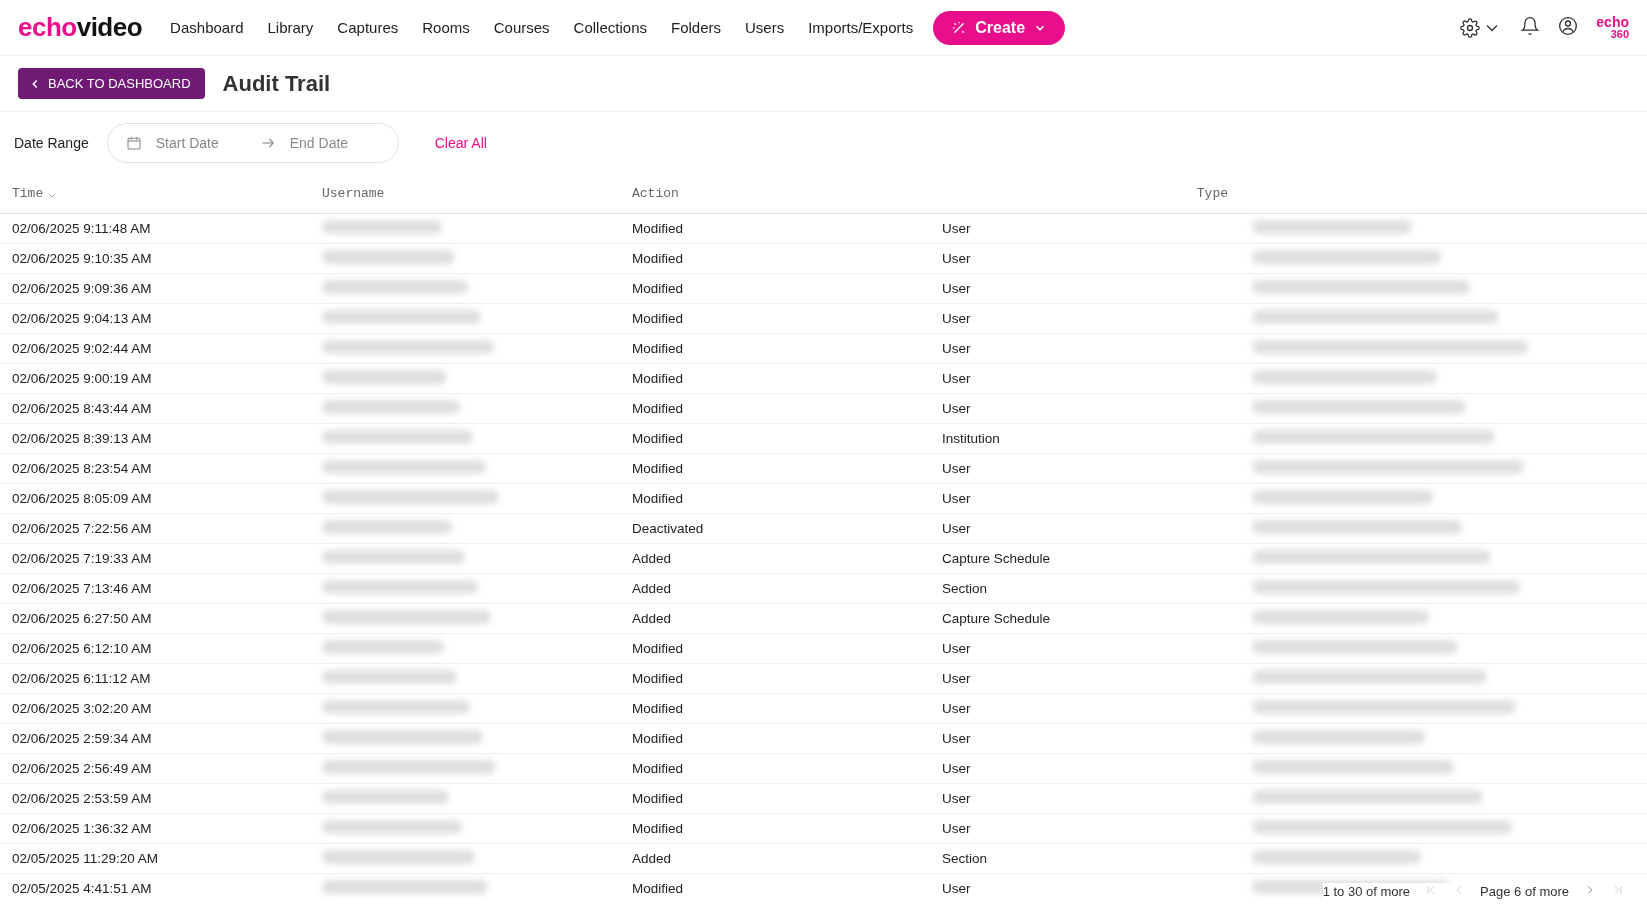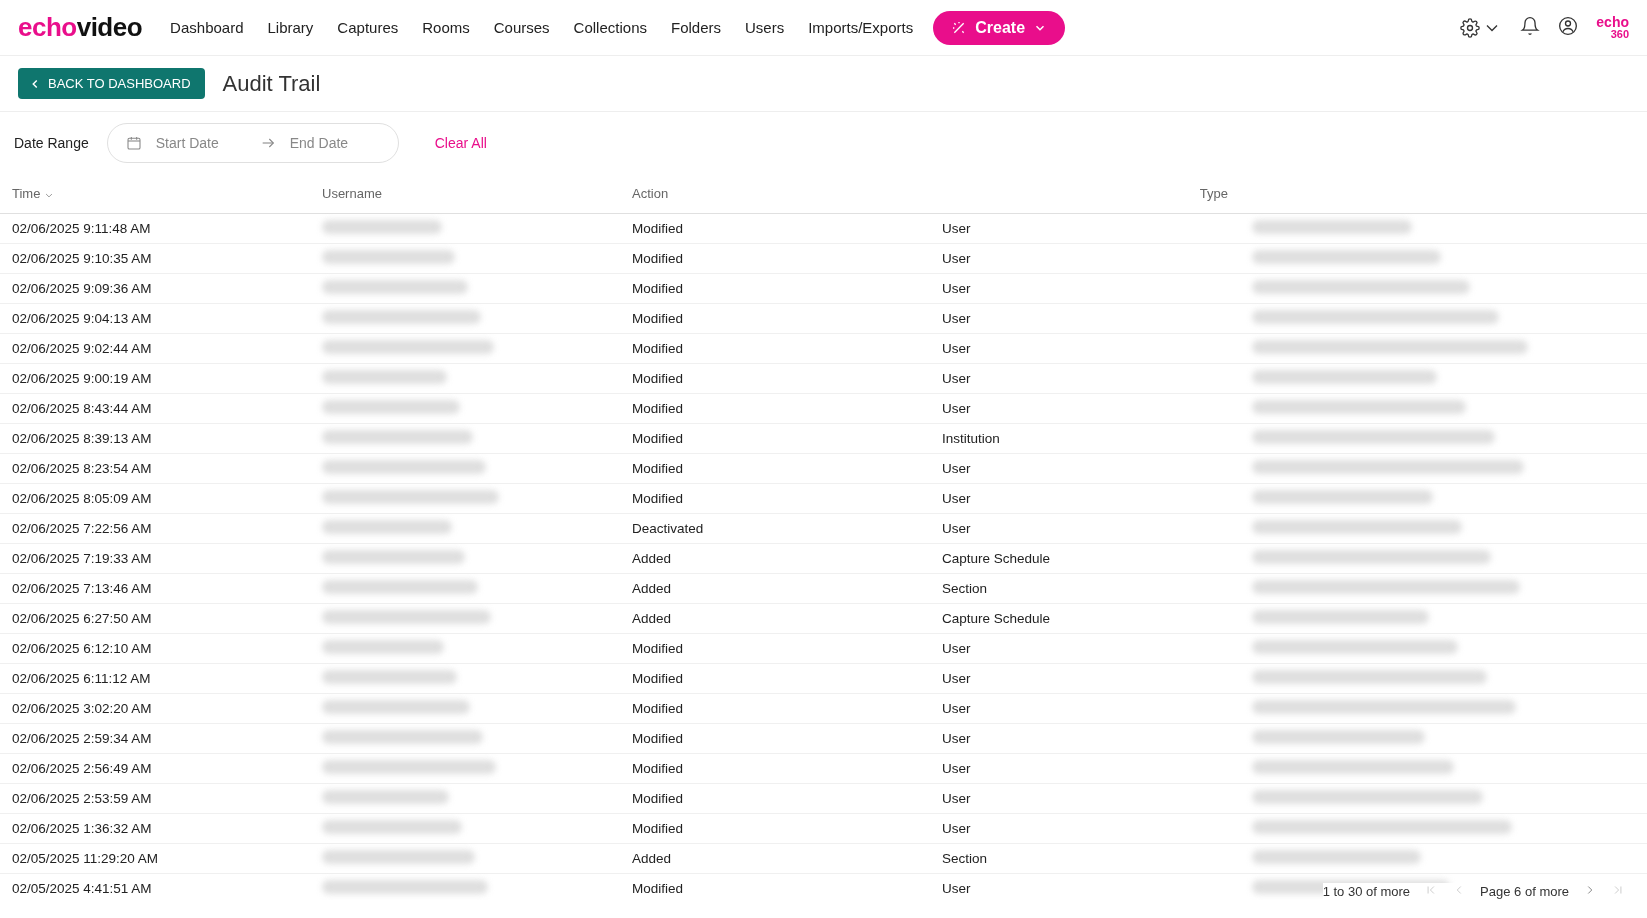--- a/index.html
+++ b/index.html
@@ -50,32 +50,32 @@
   
   .subheader {
     display: flex;
     align-items: center;
     height: 56px;
     padding: 0 18px;
     gap: 18px;
     border-bottom: 1px solid #eee;
   }
   .back-btn {
-    background: #0f766e;
+    background: #701a75;
     color: #fff;
     border: none;
     border-radius: 4px;
     padding: 8px 14px 8px 10px;
     font-size: 13px;
     display: flex;
     align-items: center;
     gap: 6px;
     cursor: pointer;
   }
-  .page-title { font-size: 22px; font-weight: 400; color: #333; }
+  .page-title { font-size: 22px; font-weight: 700; color: #333; }
 
   
   .filter-row {
     display: flex;
     align-items: center;
     height: 62px;
     padding: 0 14px;
     gap: 18px;
   }
   .filter-label { font-size: 14px; color: #222; }
@@ -122,21 +122,21 @@
   }
   .th, .td {
     padding: 0 12px;
   }
   .col-time { width: 310px; }
   .col-user { width: 310px; }
   .col-action { width: 310px; }
   .col-type { width: 310px; justify-content: flex-end; }
   .col-desc { flex: 1; }
 
-  .th { display:flex; align-items:center; gap:4px; position:relative; }
+  .th { display:flex; align-items:center; gap:4px; position:relative;font-family:Liberation Mono, monospace; }
   .th:not(:first-child)::before {
     content:"";
     position:absolute;
     left:0; top:8px; bottom:8px;
     width:1px;
     background:#e0e0e0;
   }
 
   .table-body .row {
     display: flex;

